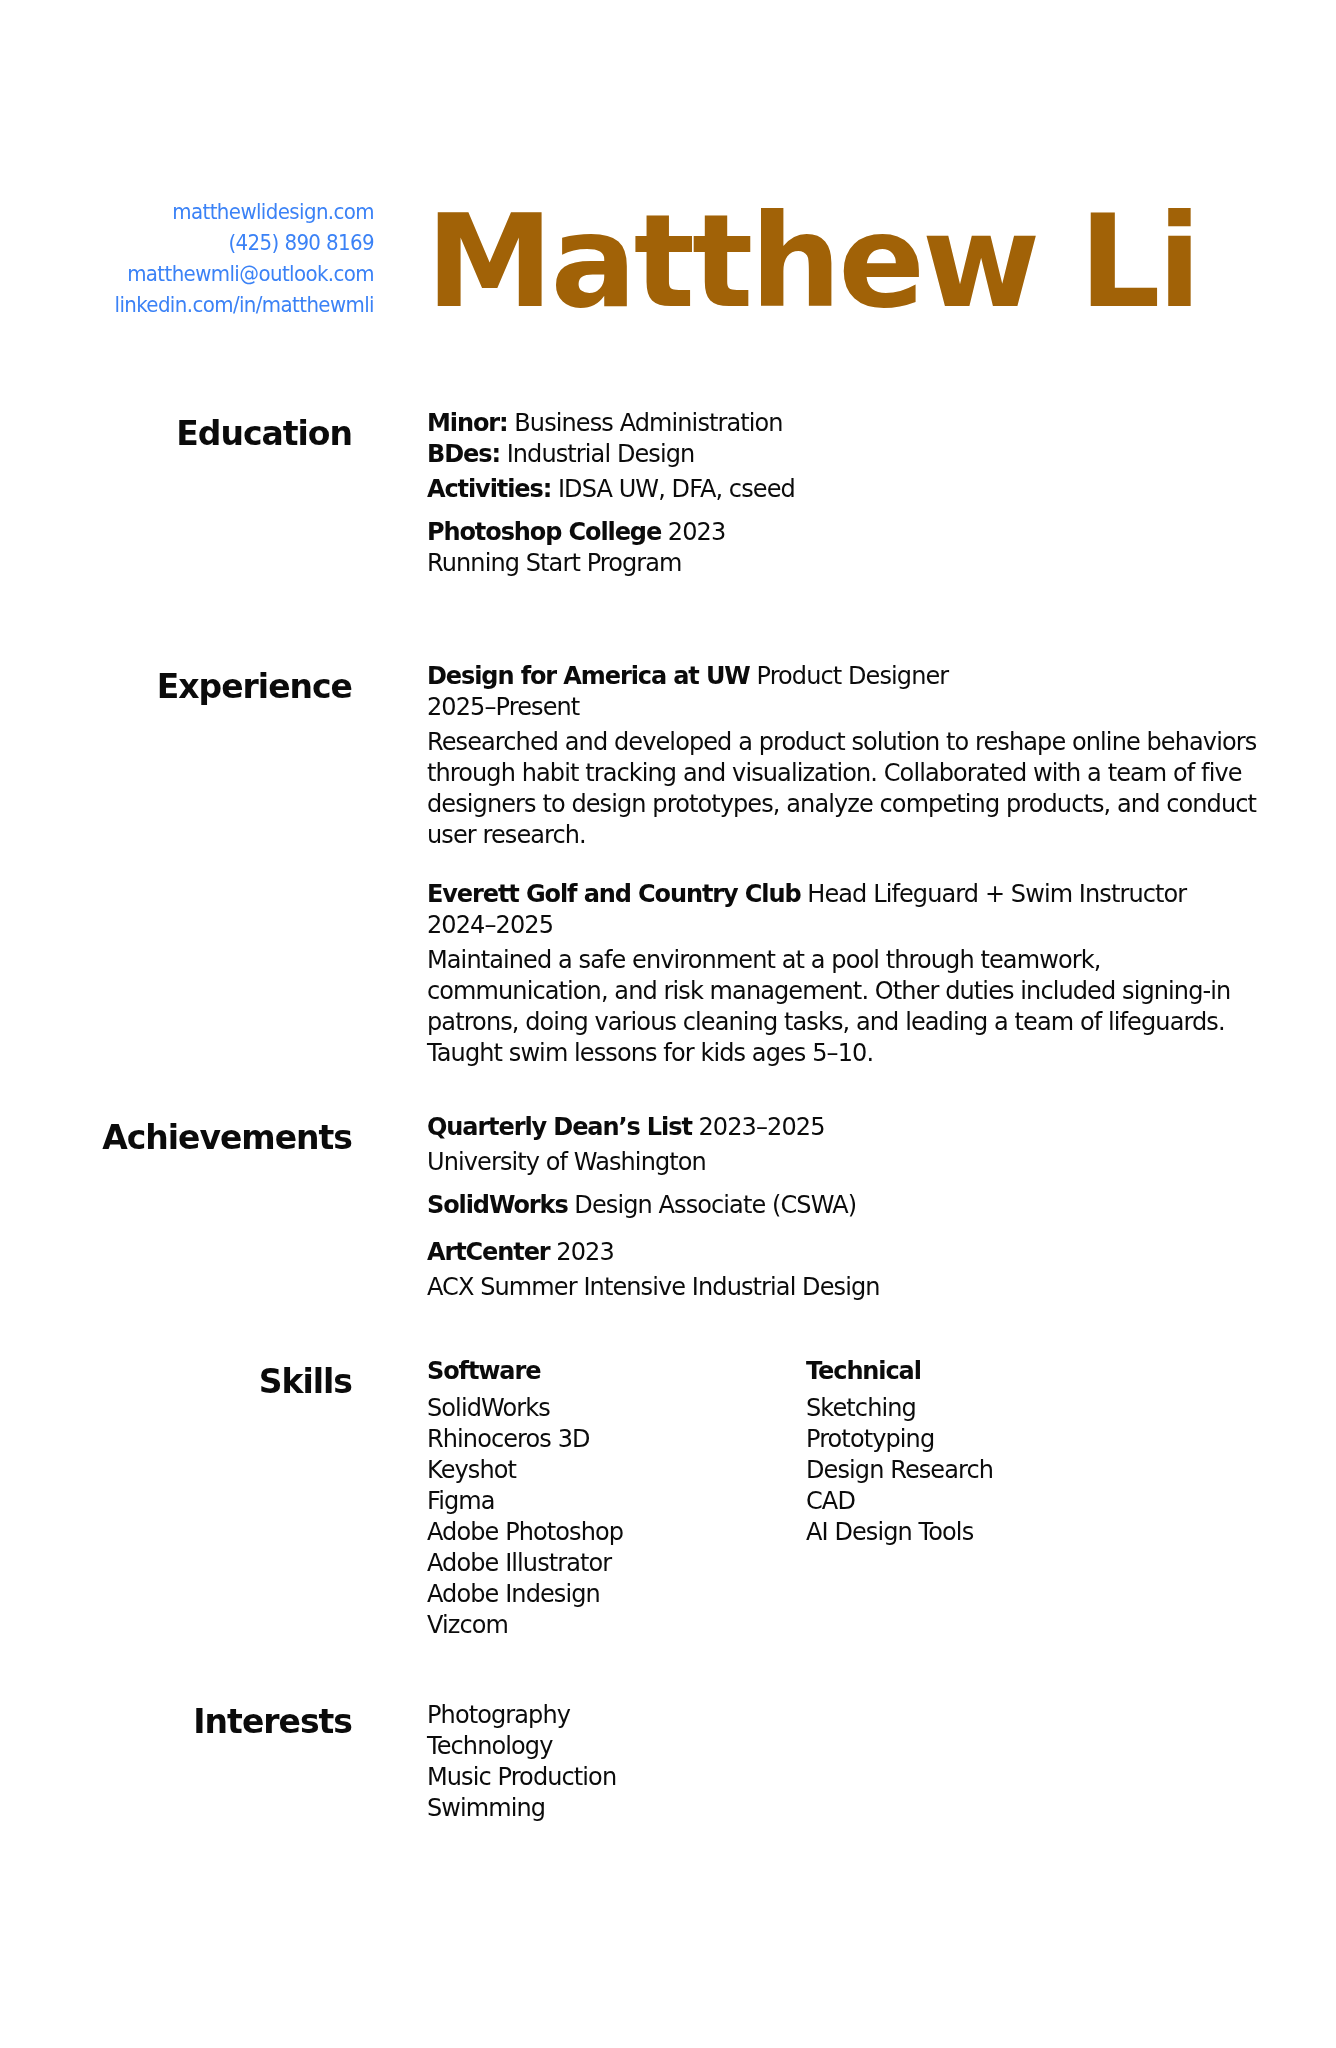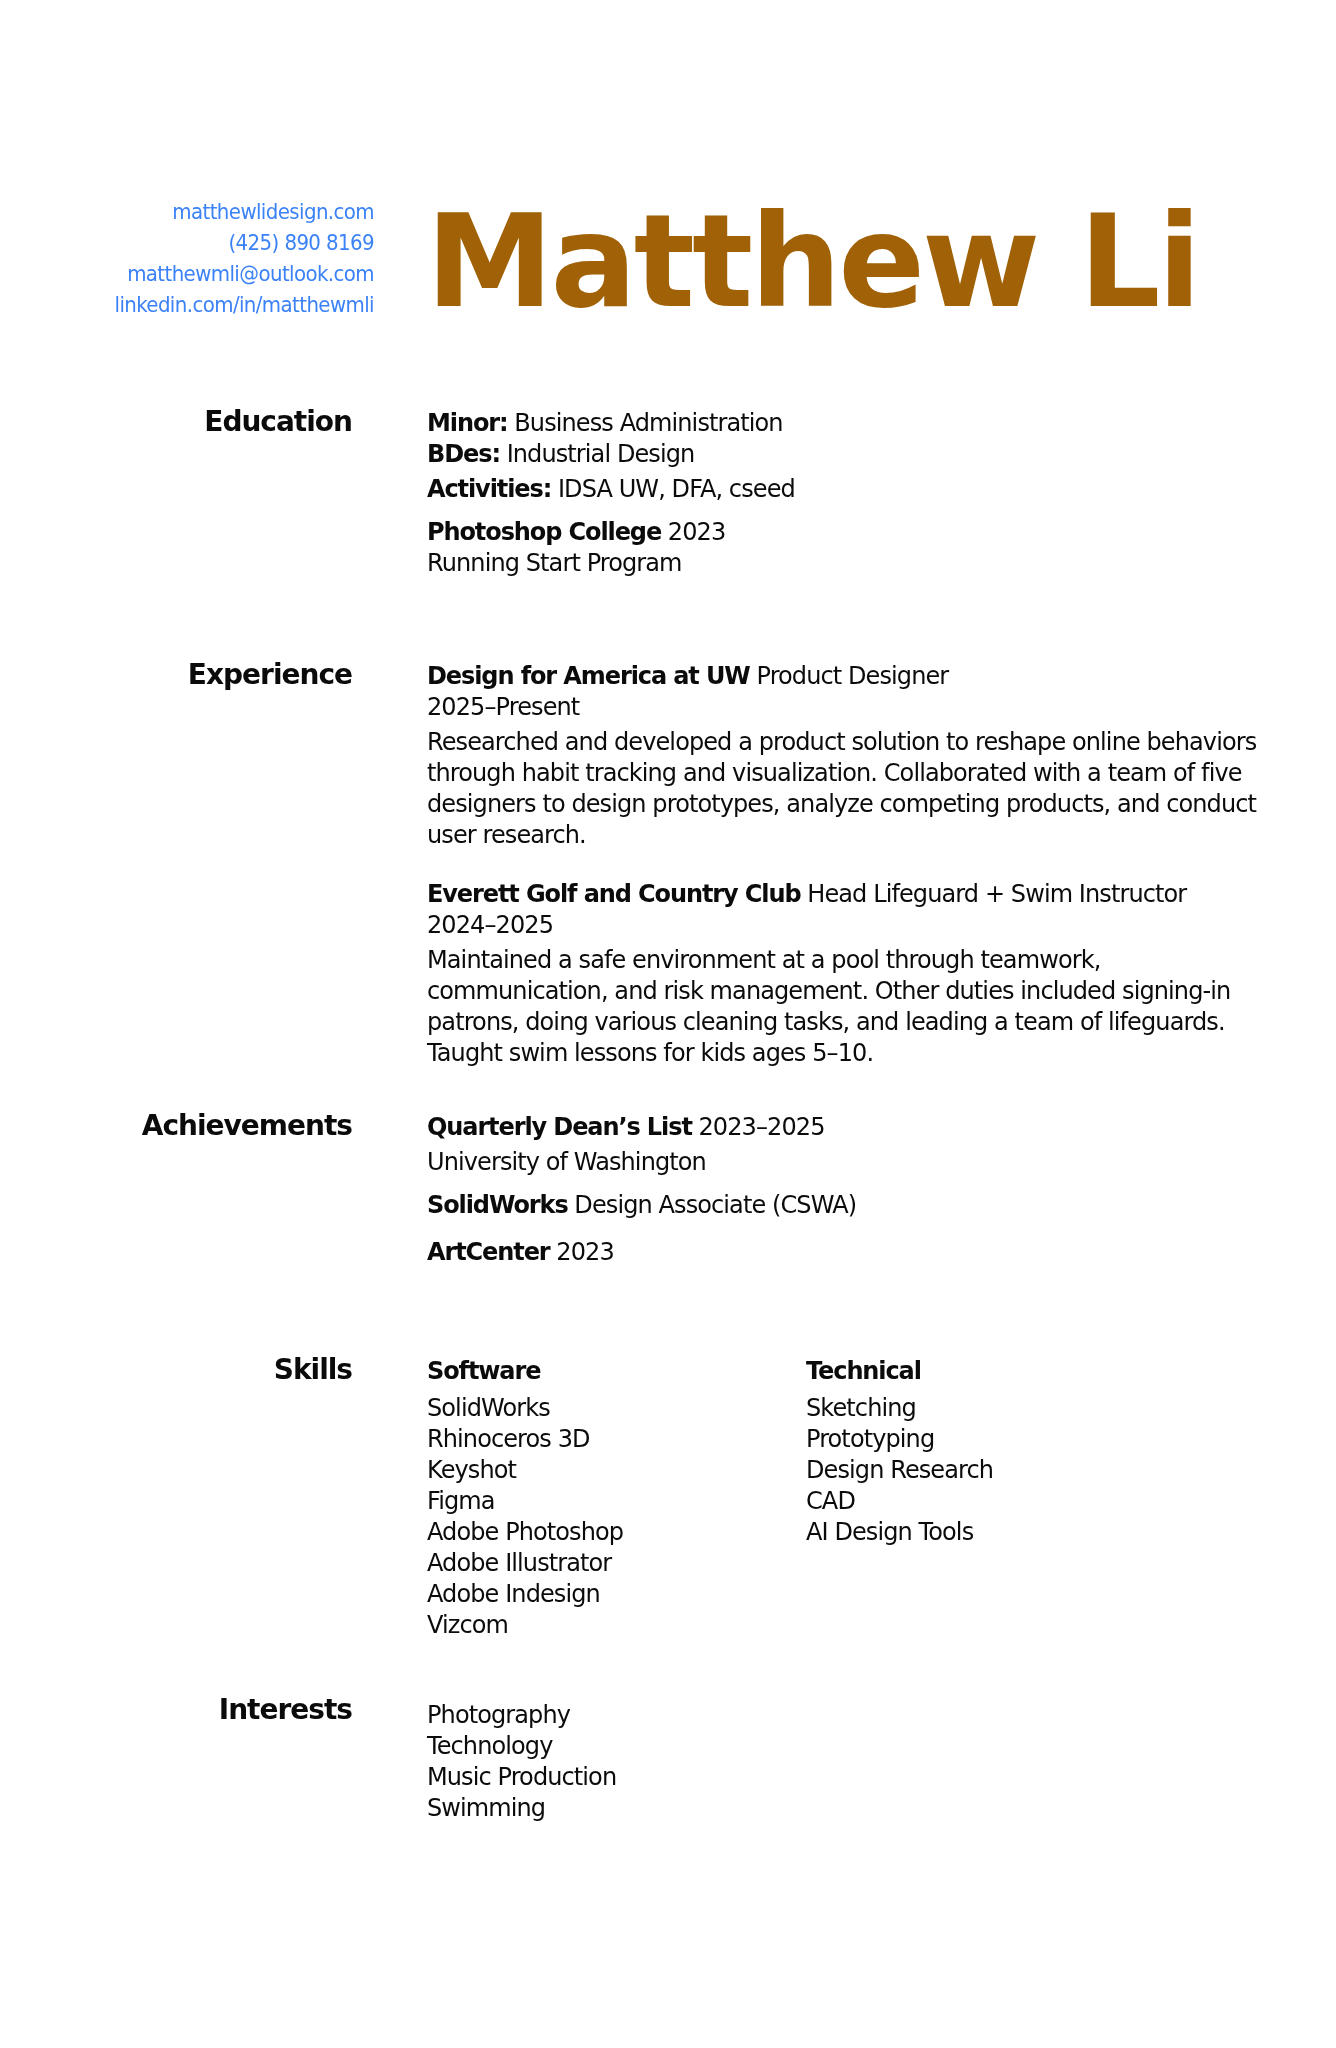--- a/index.html
+++ b/index.html
@@ -12,22 +12,22 @@
       text-align: right; font-size: 22px; line-height: 31px;
       font-stretch: condensed; letter-spacing: -0.6px; color: #3b82f6;
     }
     .name {
       position: absolute; left: 426px; top: 192px;
       font-size: 128px; font-weight: bold; letter-spacing: -3px; line-height: 140px;
       color: #a16207;
     }
     .section { position: absolute; left: 0; width: 1336px; }
     .sec-title {
-      position: absolute; right: calc(1336px - 352px); top: 0;
-      font-size: 28px; font-weight: bold; letter-spacing: -1px; white-space: nowrap;
+      position: absolute; right: calc(1336px - 352px); top: 12px;
+      font-size: 33px; font-weight: bold; letter-spacing: -1px; white-space: nowrap;
       line-height: 40px;
     }
     .sec-body {
       position: absolute; left: 427px; top: 6px; width: 880px;
       font-size: 24px; line-height: 31px; letter-spacing: -0.9px;
     }
     .b { font-weight: bold; letter-spacing: -1.1px; }
     .entry { margin-bottom: 15px; }
     .line { display: block; white-space: nowrap; }
     .para { display: block; white-space: normal; width: 860px; }
@@ -85,20 +85,21 @@
   <div class="sec-body">
     <div class="entry" style="margin-bottom:12px;">
       <span class="line"><span class="b">Quarterly Dean’s List</span> <span>2023–2025</span></span>
       <span class="line" style="margin-top:4px;">University of Washington</span>
     </div>
     <div class="entry" style="margin-bottom:16px;">
       <span class="line"><span class="b">SolidWorks</span> <span>Design Associate (CSWA)</span></span>
     </div>
     <div class="entry">
       <span class="line"><span class="b">ArtCenter</span> <span>2023</span></span>
+      <span class="line" style="margin-top:4px;">ACX Summer Intensive Industrial Design</span>
     </div>
   </div>
 </div>
 
 <div class="section" style="top:1350px;">
   <div class="sec-title">Skills</div>
   <div class="sec-body skills-cols">
     <div class="col c1">
       <span class="col-head">Software</span>
       <span class="line">SolidWorks</span>

